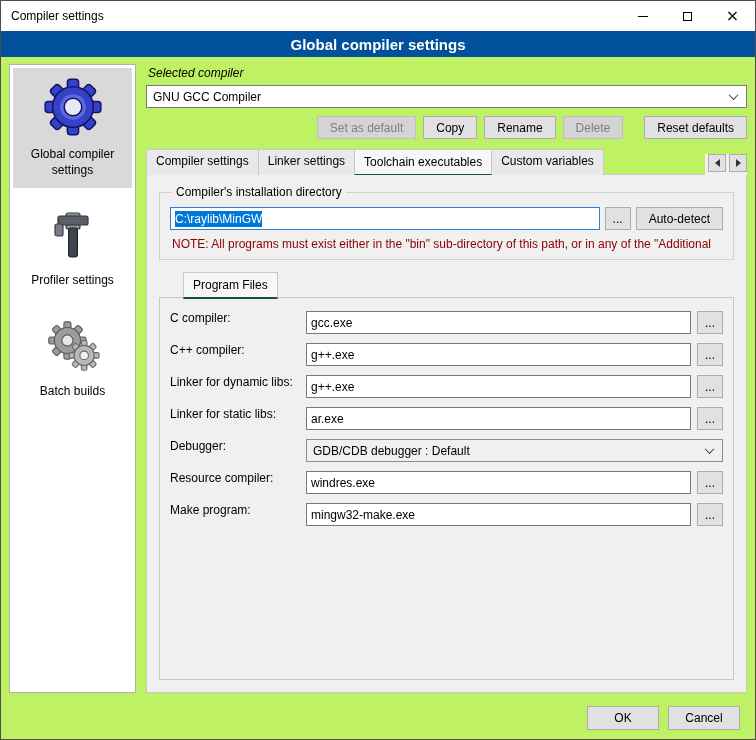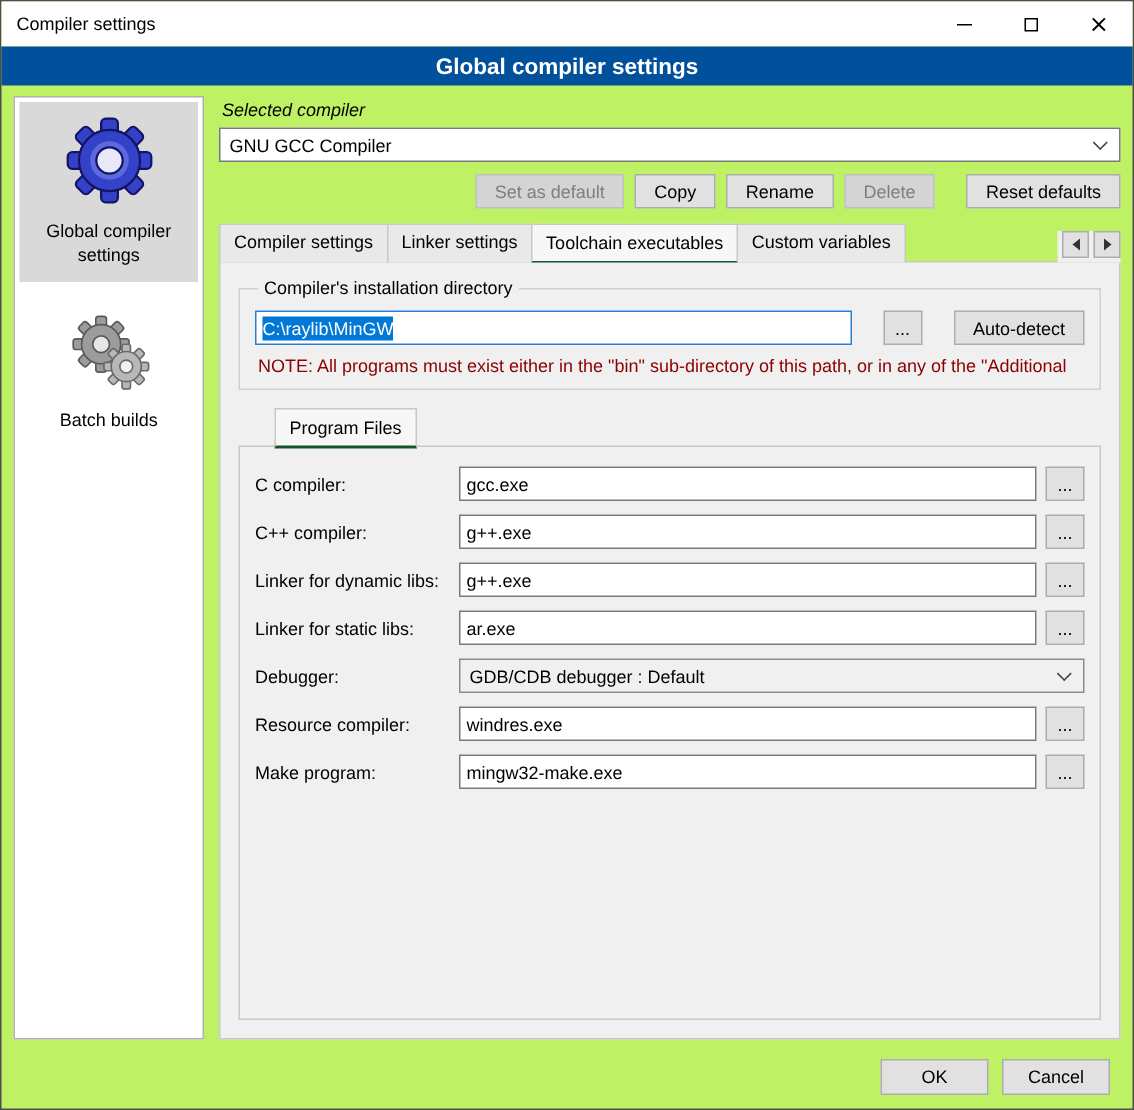--- a/index.html
+++ b/index.html
@@ -89,28 +89,28 @@
   .tri-right { width: 0; height: 0; border-top: 4px solid transparent; border-bottom: 4px solid transparent; border-left: 5px solid #333; display: block; }
 
   .tabpanel {
     flex: 1; border: 1px solid #c8c8c8; background: #f0f0f0;
     padding: 10px 12px 12px; display: flex; flex-direction: column; min-height: 0;
   }
 
   
   .groupbox { border: 1px solid #d0d0d0; padding: 8px 10px 8px; margin: 0 0 12px; min-width: 0; }
   .groupbox legend { padding: 0 4px; margin-left: 2px; }
-  .dir-row { display: flex; gap: 21px; align-items: flex-end; }
+  .dir-row { display: flex; gap: 5px; align-items: flex-end; }
   .dir-row .textbox { flex: 1; }
   .note { color: #8b0000; margin: 7px 2px 0; white-space: nowrap; overflow: hidden; }
 
   
   .inner-tabstrip { display: flex; position: relative; z-index: 2; margin-bottom: -1px; padding-left: 24px; }
   .inner-panel { flex: 1; border: 1px solid #c8c8c8; background: #f0f0f0; padding: 13px 10px; min-height: 0; }
-  .form-row { display: flex; align-items: center; gap: 6px; margin-bottom: 9px; }
+  .form-row { display: flex; gap: 6px; margin-bottom: 9px; }
   .row-label { width: 130px; flex: 0 0 auto; }
   .row-input { flex: 1; }
 
   
   .footer { height: 40px; flex: 0 0 auto; display: flex; justify-content: flex-end; gap: 9px; padding: 7px 15px 0; }
   .footer-btn { width: 72px; height: 24px; }
 </style>
 </head>
 <body>
 
@@ -144,20 +144,31 @@
               <rect x="-2.6" y="-13" width="5.2" height="26" rx="1.4" transform="rotate(45)"></rect>
               <rect x="-2.6" y="-13" width="5.2" height="26" rx="1.4" transform="rotate(90)"></rect>
               <rect x="-2.6" y="-13" width="5.2" height="26" rx="1.4" transform="rotate(135)"></rect>
               <circle r="9.5"></circle>
             </g>
             <circle r="6" fill="#5b6ae0"></circle>
             <circle r="4.1" fill="#e8e8f8" stroke="#141466" stroke-width="0.7"></circle>
           </svg>
         </span>
         <span class="side-label">Global compiler settings</span>
+      </div>
+      <div class="side-item">
+        <span class="side-icon">
+          <svg width="50" height="54" viewBox="0 0 25 27">
+            <rect x="9" y="2" width="7" height="8" rx="1" fill="#8b8f98" stroke="#3a3e46" stroke-width="0.6"></rect>
+            <rect x="5" y="3.5" width="15" height="4.5" rx="1" fill="#5a5f6a" stroke="#30343b" stroke-width="0.6"></rect>
+            <rect x="10.3" y="9.5" width="4.4" height="14.5" rx="1.2" fill="#3f444d" stroke="#23262c" stroke-width="0.6"></rect>
+            <rect x="3.5" y="7.5" width="4" height="6" rx="1" fill="#777c86" stroke="#3a3e46" stroke-width="0.6"></rect>
+          </svg>
+        </span>
+        <span class="side-label">Profiler settings</span>
       </div>
       <div class="side-item">
         <span class="side-icon">
           <svg width="56" height="54" viewBox="0 0 30 29">
             <g transform="translate(12,11)">
               <g fill="#9c9c9c" stroke="#5a5a5a" stroke-width="0.6">
                 <rect x="-1.9" y="-10" width="3.8" height="20" rx="1"></rect>
                 <rect x="-1.9" y="-10" width="3.8" height="20" rx="1" transform="rotate(45)"></rect>
                 <rect x="-1.9" y="-10" width="3.8" height="20" rx="1" transform="rotate(90)"></rect>
                 <rect x="-1.9" y="-10" width="3.8" height="20" rx="1" transform="rotate(135)"></rect>

